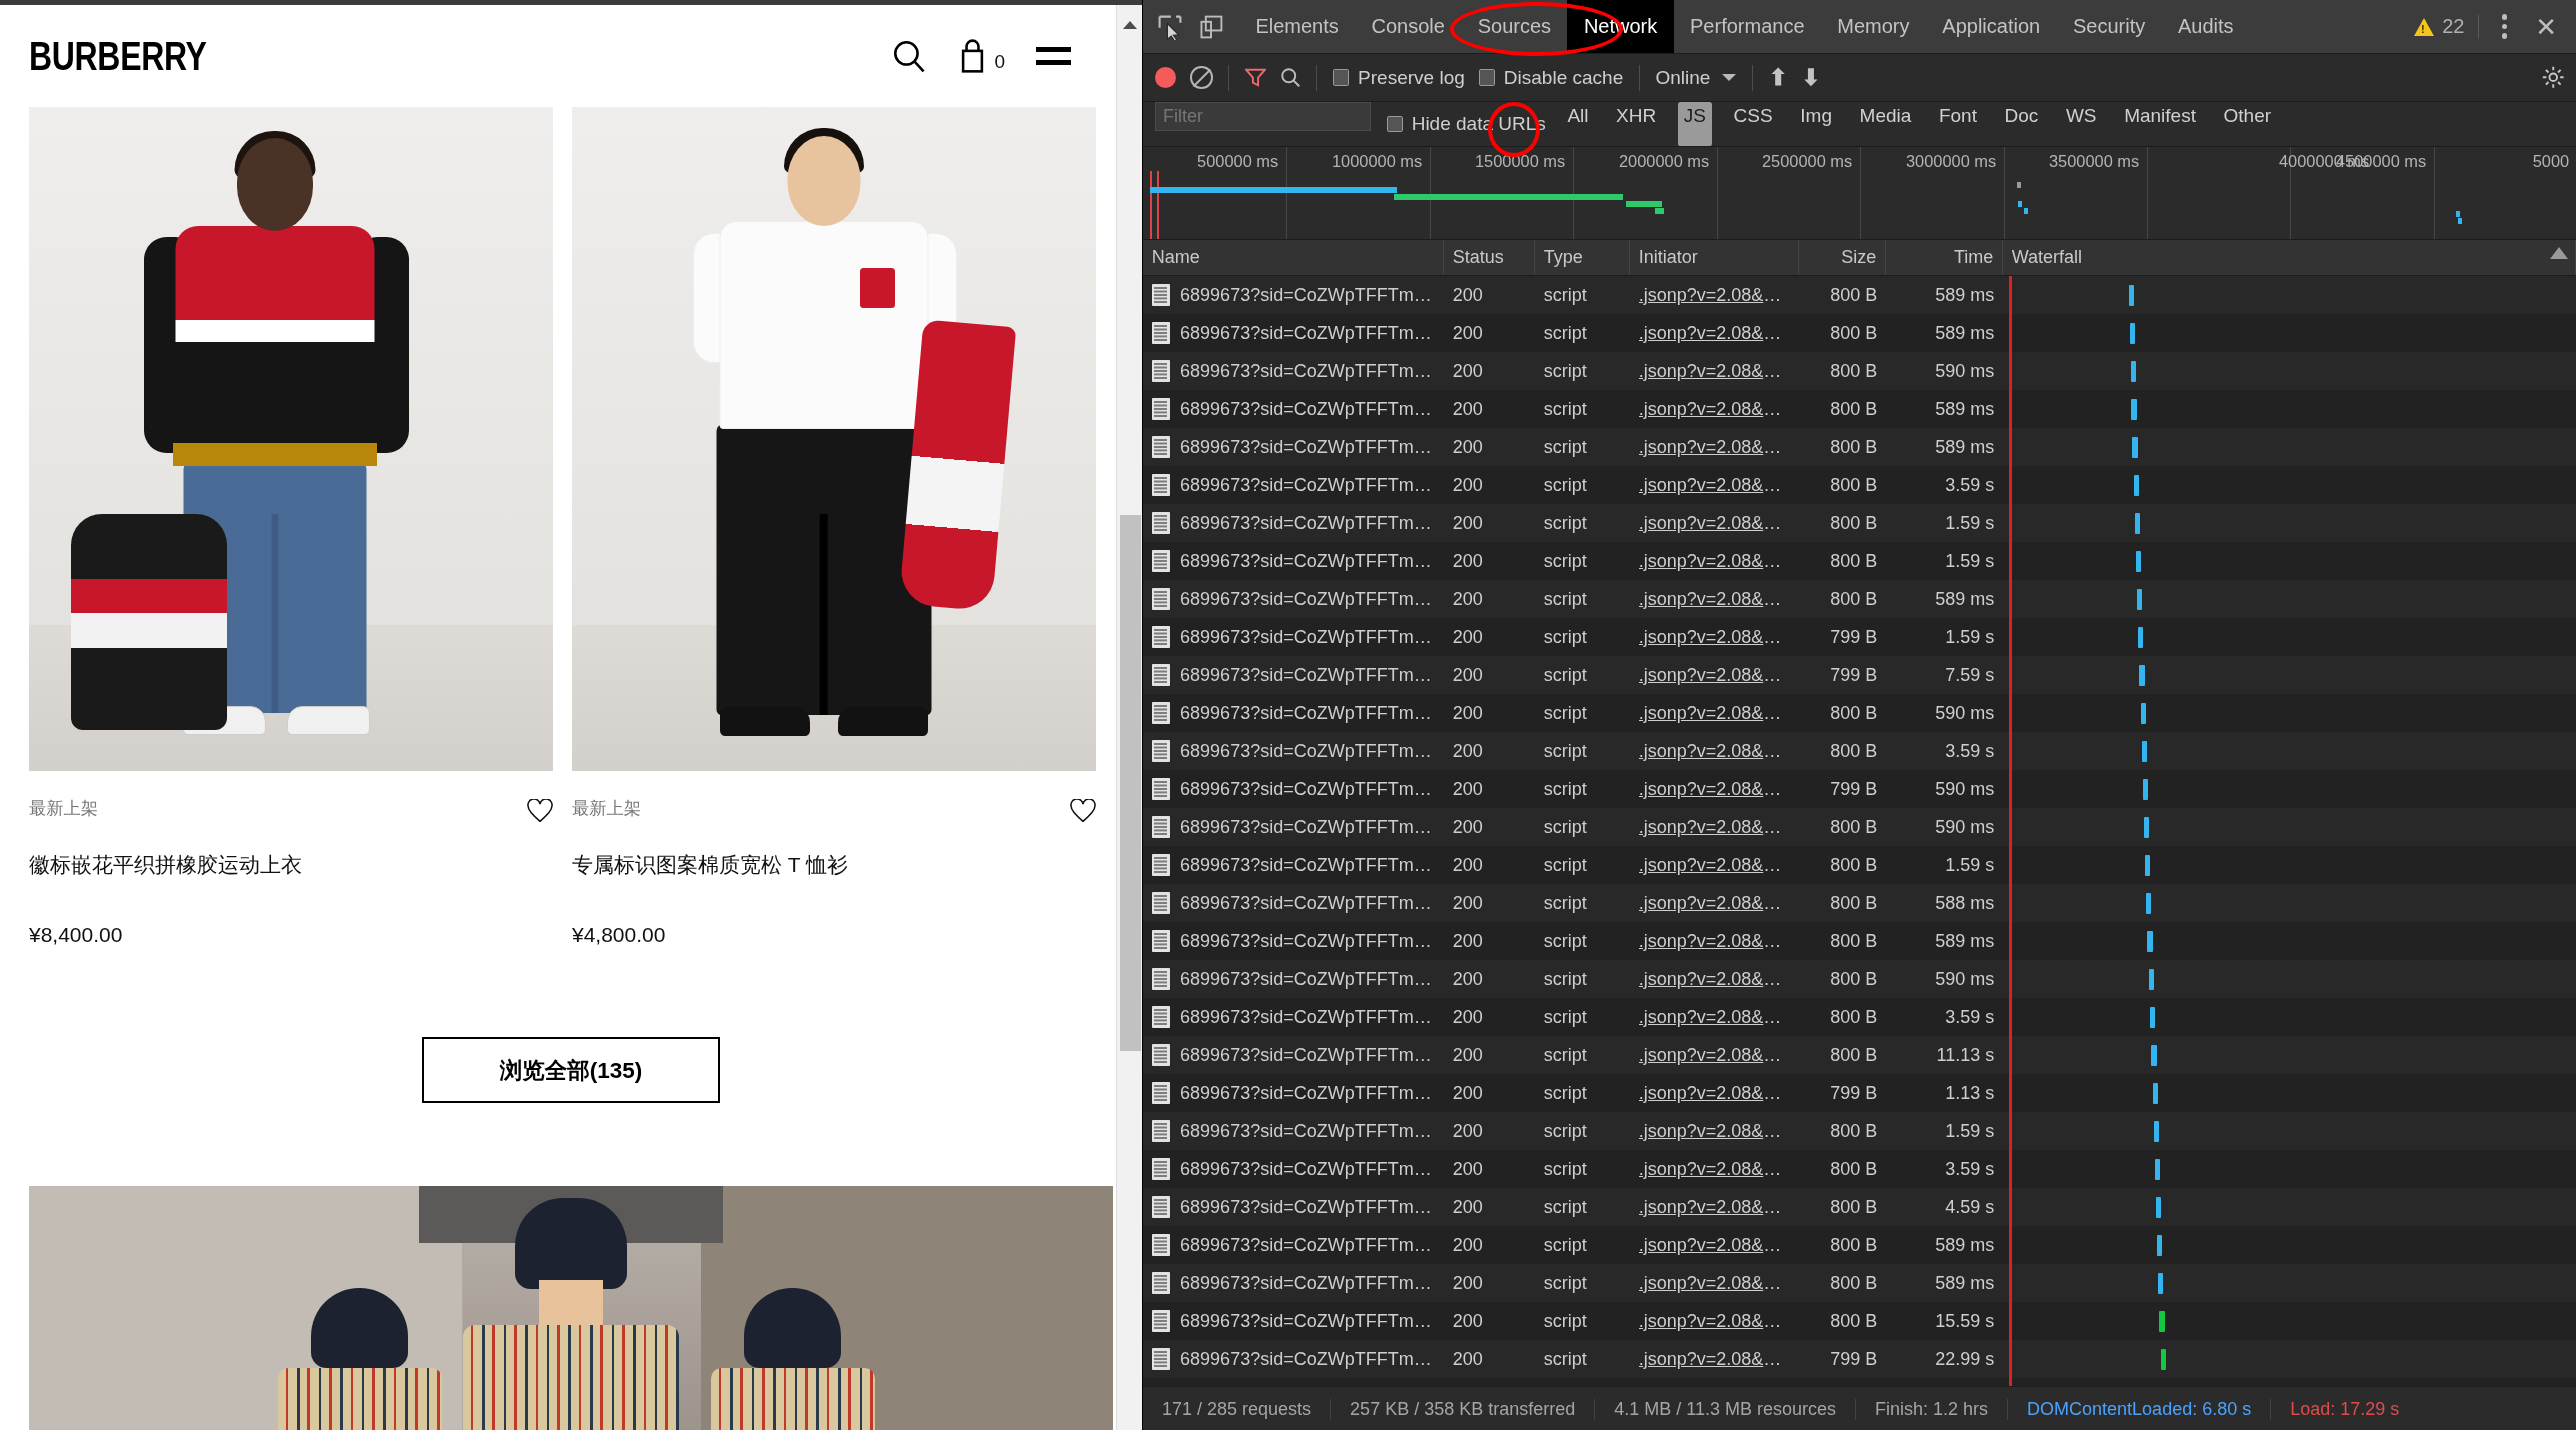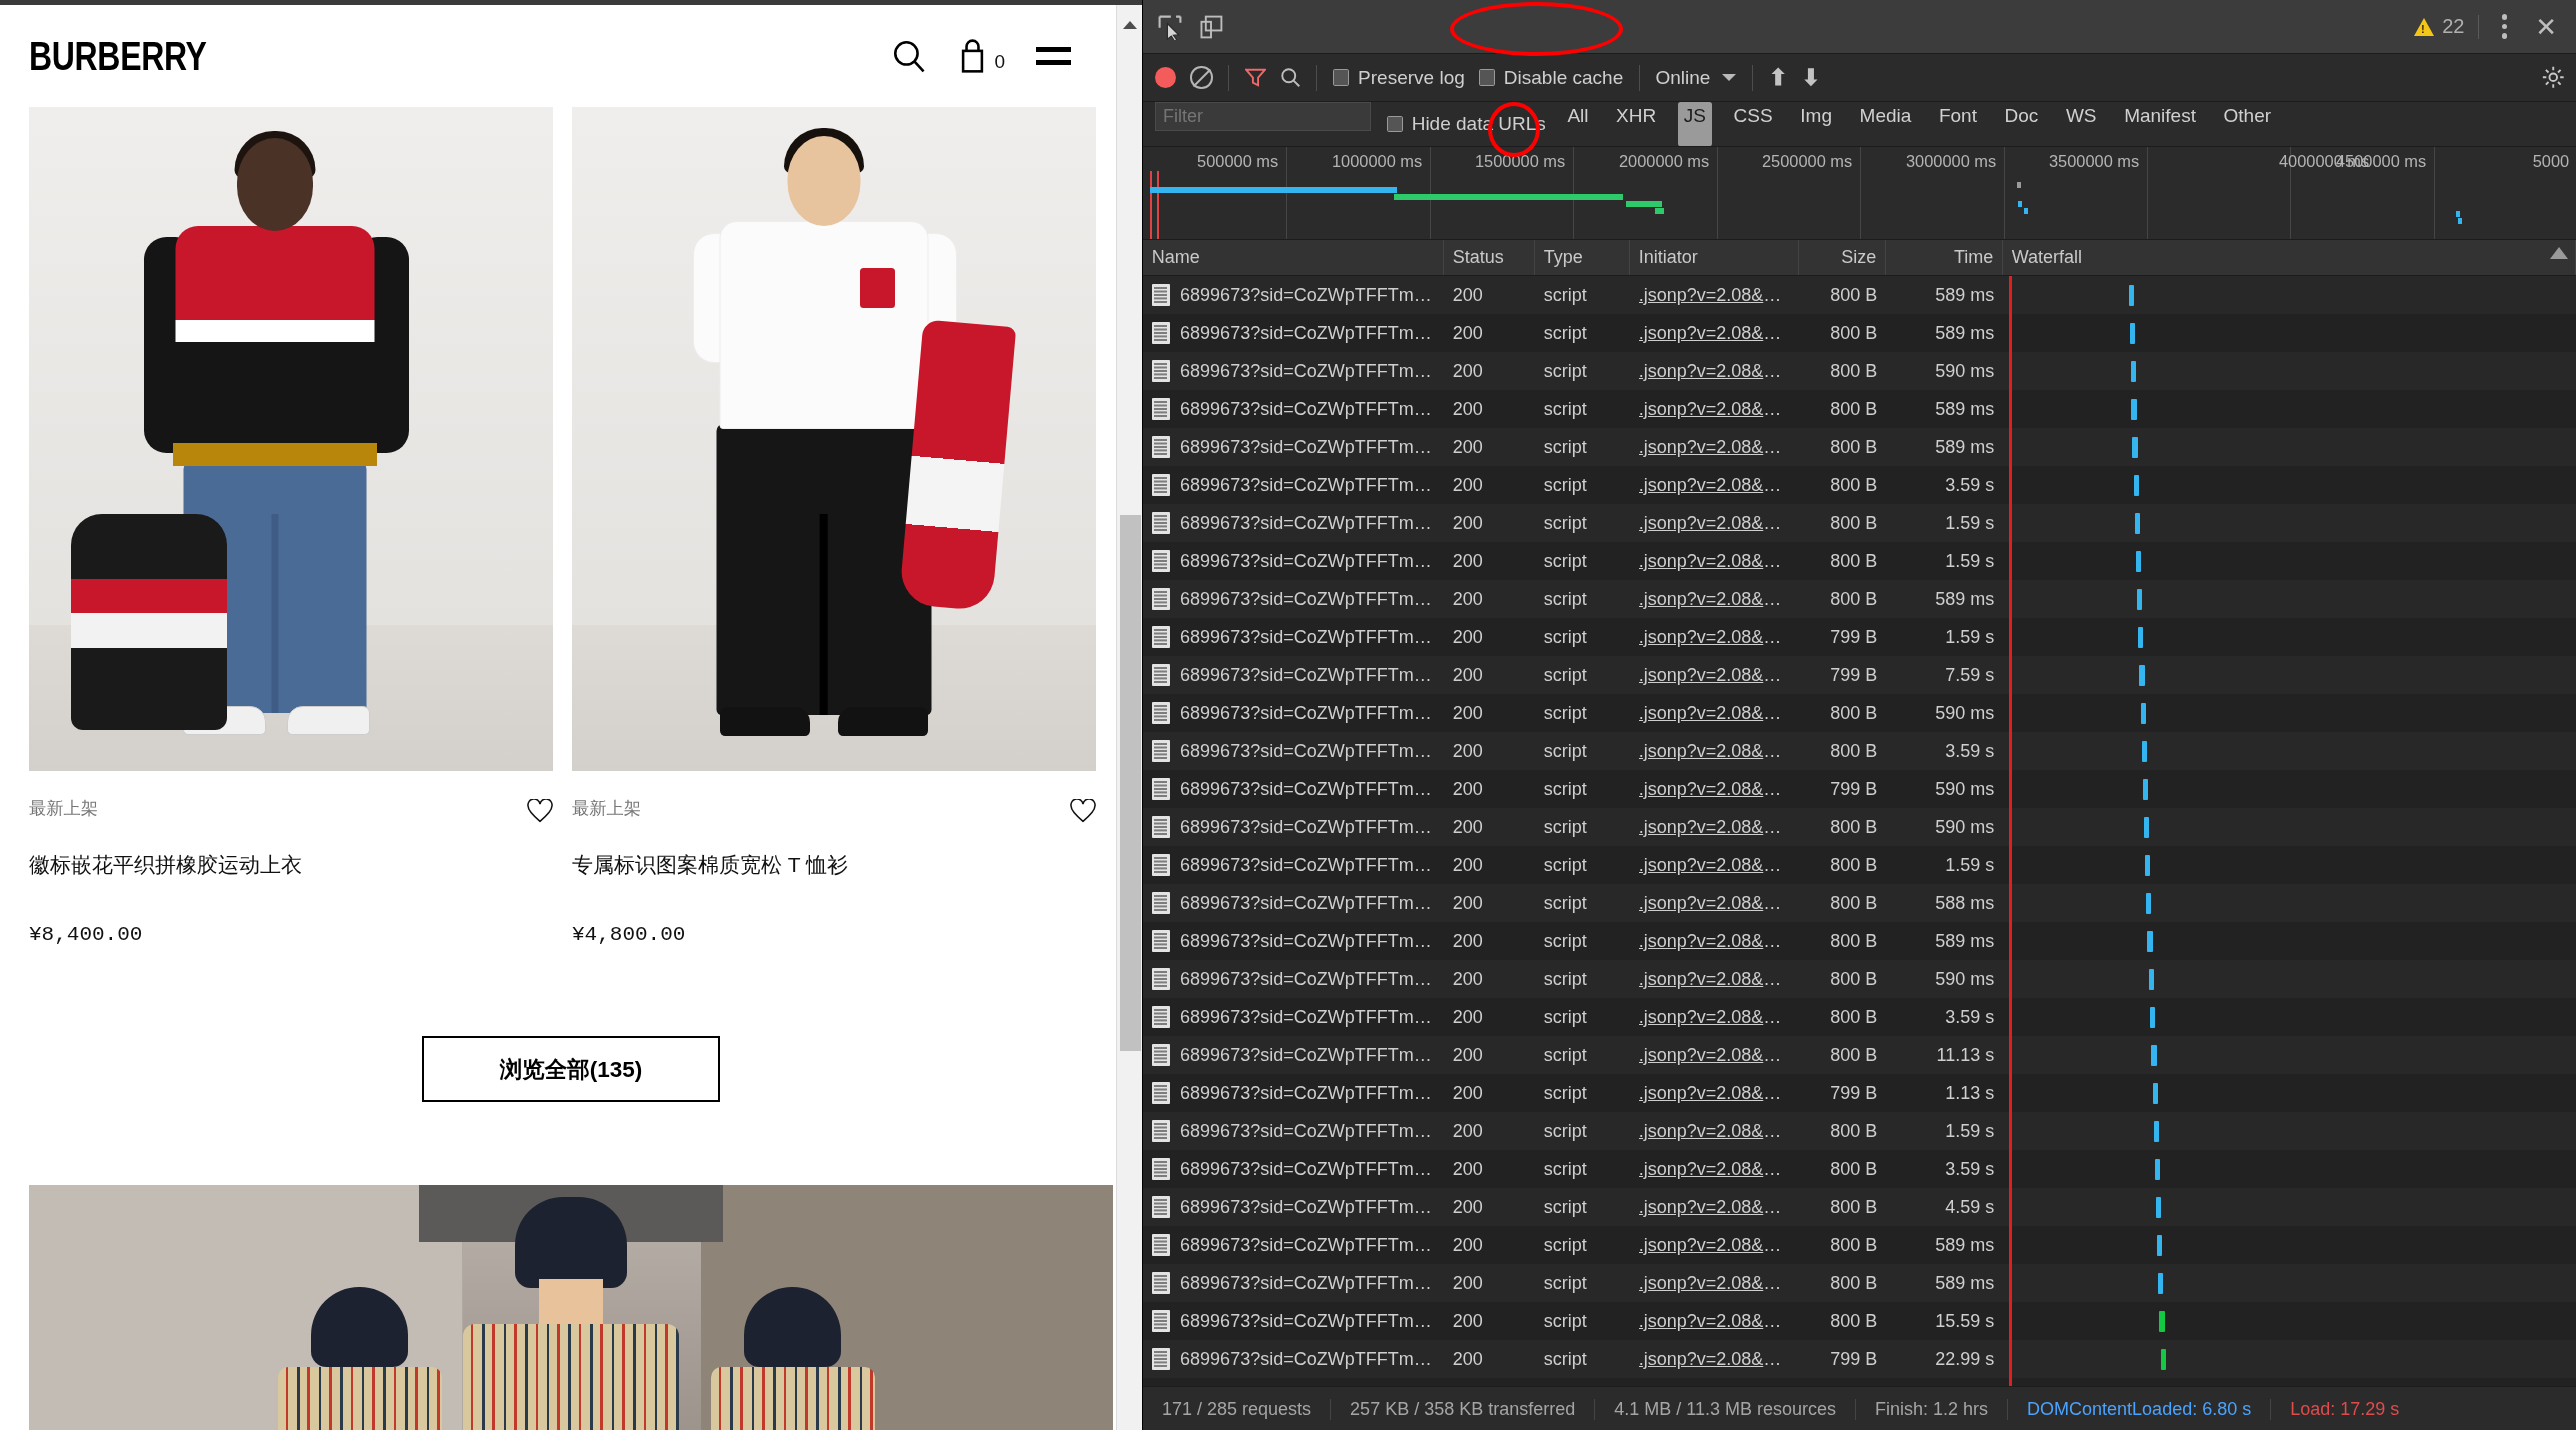--- a/index.html
+++ b/index.html
@@ -117,21 +117,21 @@
   .f2-shoeR { position:absolute; left:calc(48% + 14px); top:600px; width:90px; height:29px; background:#121212; border-radius:15.6px 7px 5.2px 5.2px; }
   .f2-jacket { position:absolute; left:calc(48% + 87px); top:216px; width:93px; height:285px;
     background: linear-gradient(180deg,#c8162a 0%, #c8162a 48%, #f4f4f4 48%, #f4f4f4 72%, #c8162a 72%, #c8162a 100%);
     border-radius: 15.6px 8.7px 35px 35px; transform: rotate(5deg); }
 
   .bb-meta { padding-top: 28px; }
   .bb-meta-top { display:flex; align-items:flex-start; justify-content:space-between; }
   .bb-tag { font-size: 17.3px; color: #777; line-height: 1.1; }
   .heart { width: 26px; height: 26px; }
   .bb-title { font-size: 21px; color: #111; margin-top: 26px; line-height: 1.3; }
-  .bb-price { font-size: 21px; color: #111; margin-top: 45px; font-family: Liberation Mono, monospace; }
+  .bb-price { font-size: 21px; color: #111; margin-top: 45px; }
 
   .bb-browse-wrap { display: flex; justify-content: center; margin-top: 90px; }
   .bb-browse-btn {
     width: 298px; height: 66px;
     border: 2.6px solid #000; background: #fff;
     font-size: 22.5px; font-weight: 700; color: #000;
     display: flex; align-items: center; justify-content: center;
     cursor: pointer;
     font-family: "Liberation Sans", sans-serif;
   }
@@ -426,20 +426,31 @@
             <path d="M3 3 H16 M3 3 V16 M27 3 H22 M27 3 V10" fill="none" stroke="#bdbdbd" stroke-width="2.4"></path>
             <path d="M12 11 L25 24 L19 24.5 L23 30 L20 31 L16.5 25.5 L12 29 Z" fill="#d4d4d4" stroke="#2b2b2b" stroke-width="1.4"></path>
           </svg>
         </span>
         <span class="tool-btn">
           <svg width="26" height="26" viewBox="0 0 30 30">
             <rect x="9" y="3" width="18" height="16" fill="none" stroke="#bdbdbd" stroke-width="2.2"></rect>
             <rect x="4" y="9" width="11" height="18" fill="none" stroke="#bdbdbd" stroke-width="2.2"></rect>
           </svg>
         </span>
+      </div>
+      <div class="dt-tabs">
+        <div class="dt-tab">Elements</div>
+        <div class="dt-tab">Console</div>
+        <div class="dt-tab">Sources</div>
+        <div class="dt-tab active">Network</div>
+        <div class="dt-tab">Performance</div>
+        <div class="dt-tab">Memory</div>
+        <div class="dt-tab">Application</div>
+        <div class="dt-tab">Security</div>
+        <div class="dt-tab">Audits</div>
       </div>
       <div class="dt-tb-right">
         <span class="warn-badge">
           <span class="warn-tri"></span>
           <span>22</span>
         </span>
         <span class="vsep"></span>
         <span class="kebab">
             <i></i>
             <i></i>

